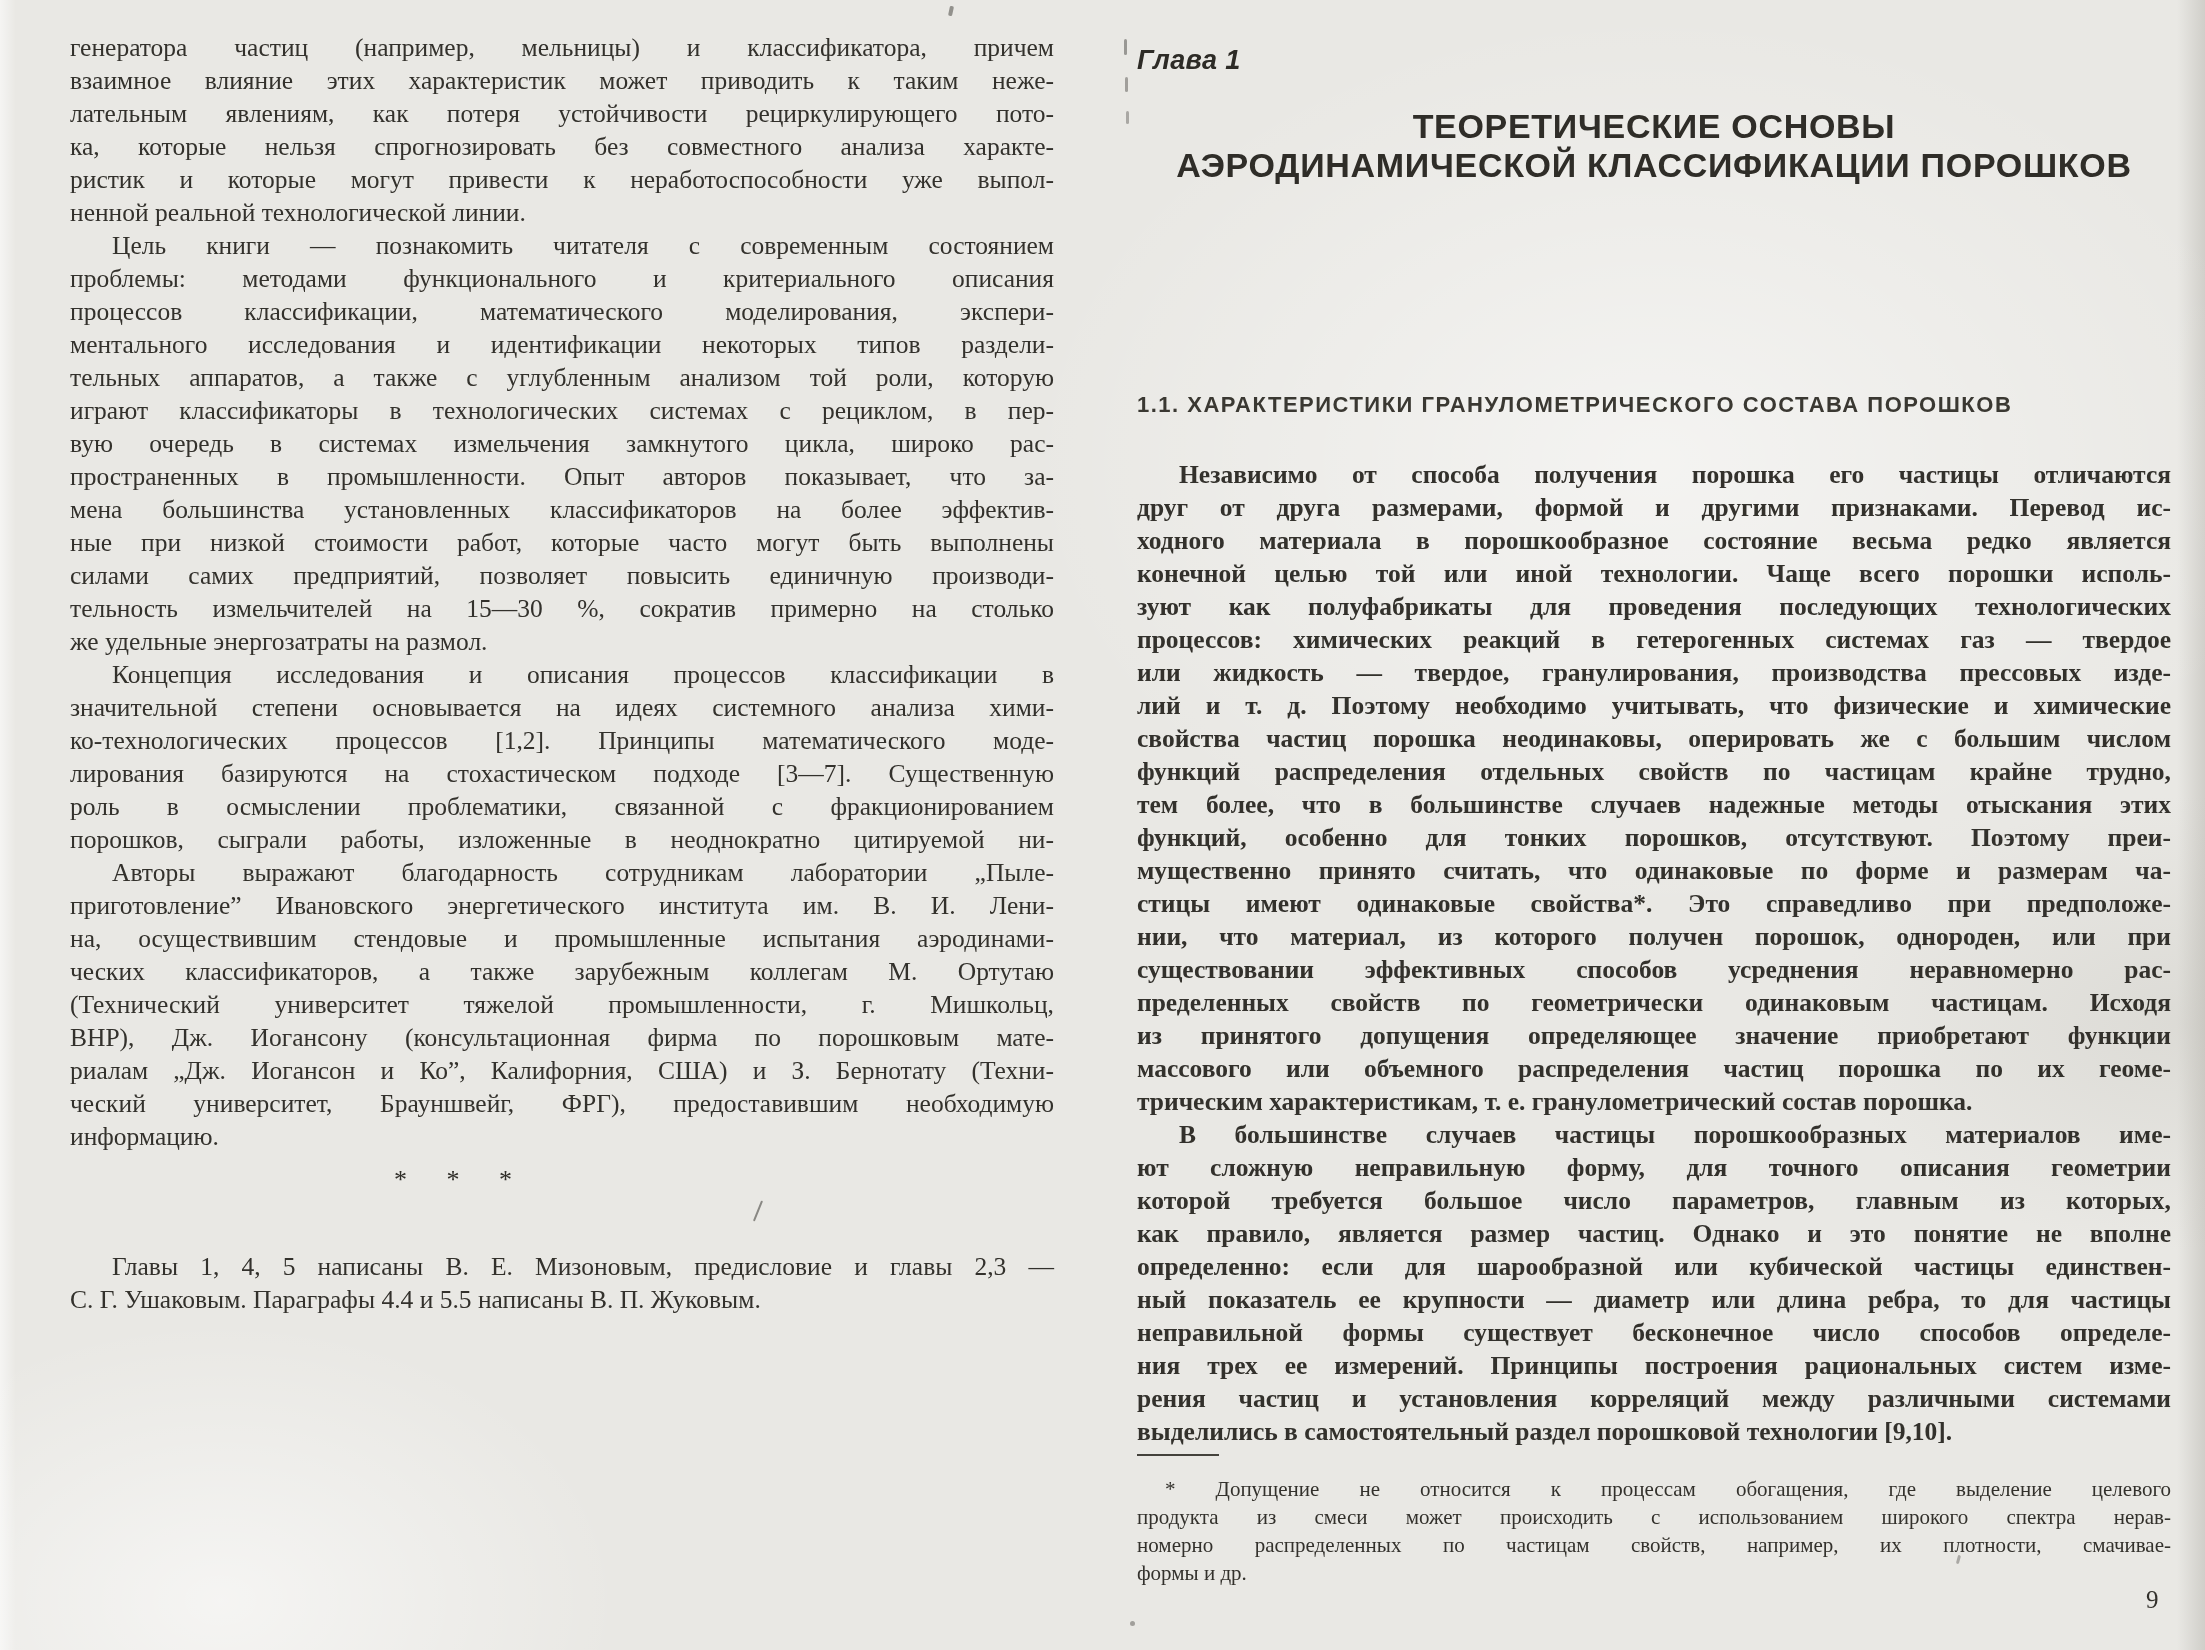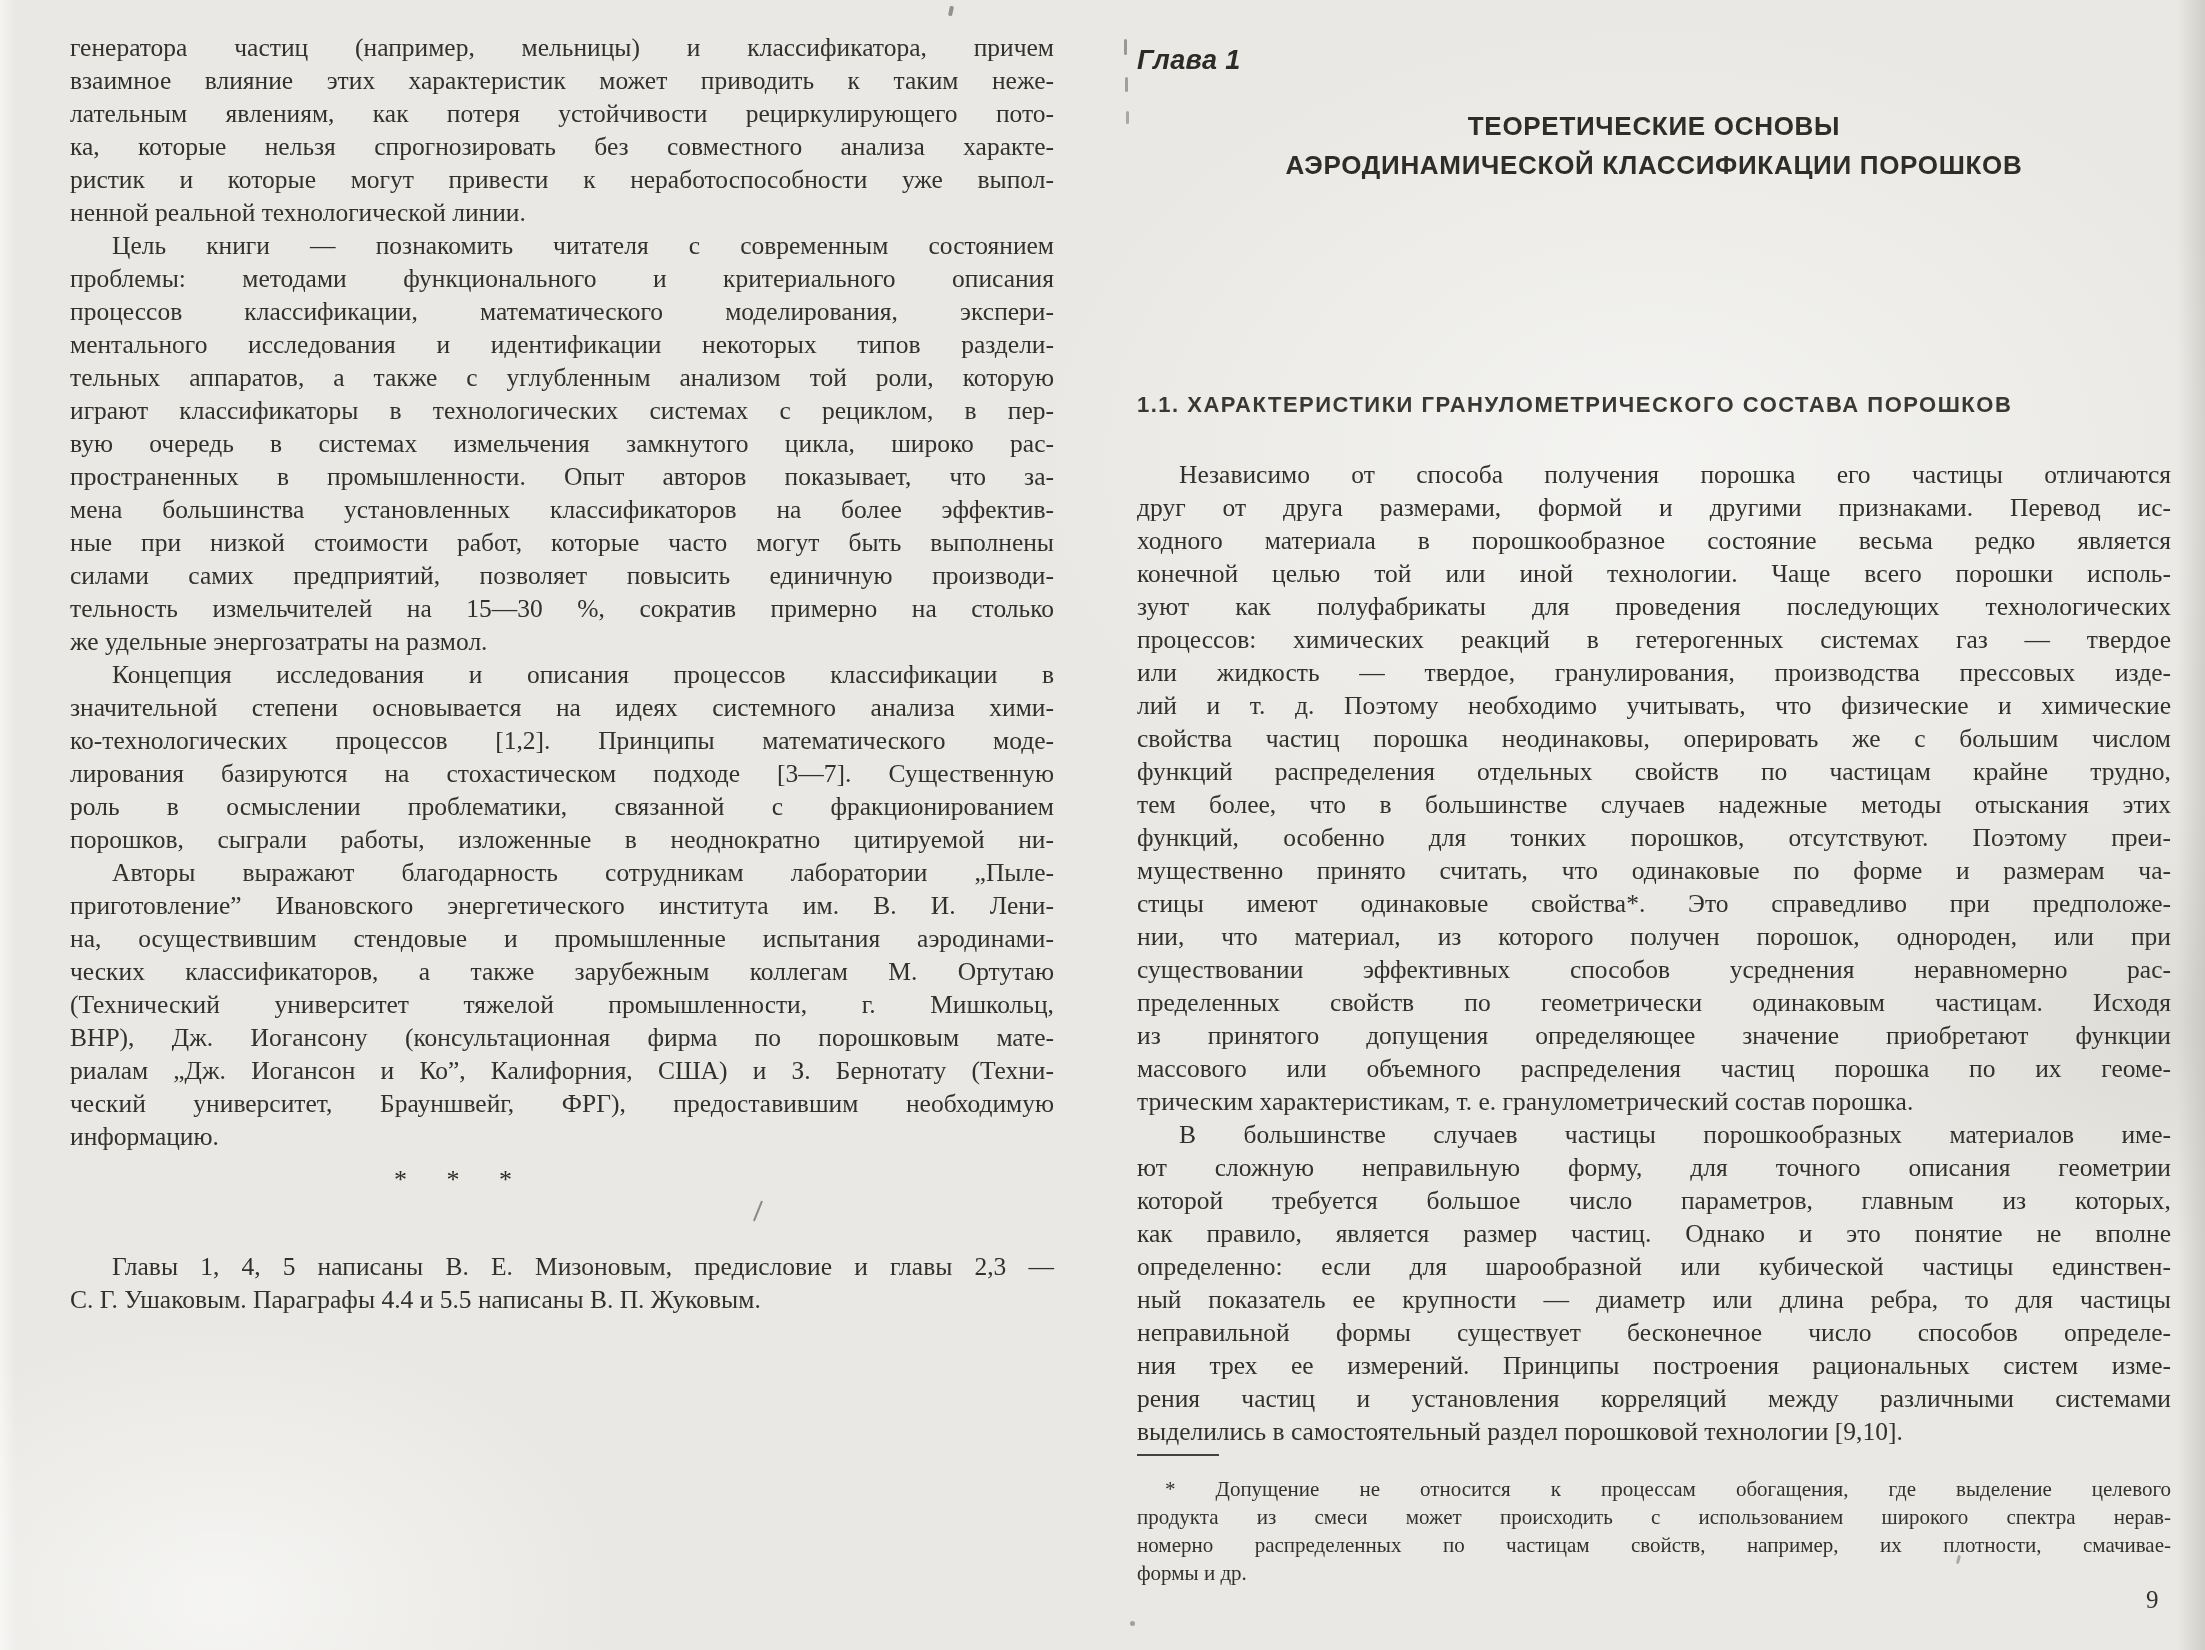--- a/index.html
+++ b/index.html
@@ -22,42 +22,42 @@
   .page-col.right{left:1137px;top:0;width:1034px;}
 
   .para{margin:0;padding:0;}
   .line{
     font-size:25.5px;line-height:33px;
     text-align:justify;text-align-last:justify;
     white-space:normal;
   }
   .line.last{text-align-last:left;}
   .line.indent{text-indent:42px;}
-  .page-col.right .right-body .line{line-height:33px;}
+  .page-col.right .right-body .line{line-height:33px;font-weight:bold;}
 
   .separator{
     margin-top:10.2px;height:33px;
     font-size:26px;line-height:33px;
     text-align:center;word-spacing:33px;
     position:relative;left:-109px;
     color:#2f2d28;
   }
   .closing{margin-top:54px;}
 
   .chapter-label{
     margin-top:44px;
     font-family:"Liberation Sans","DejaVu Sans",sans-serif;
     font-style:italic;font-weight:bold;
     font-size:27px;line-height:32px;letter-spacing:0.4px;
     color:#2d2b26;
   }
   .chapter-title{
     margin-top:31px;text-align:center;
     font-family:"Liberation Sans","DejaVu Sans",sans-serif;
-    font-weight:bold;font-size:26px;line-height:39px;letter-spacing:0.7px;
+    font-weight:bold;font-size:34px;line-height:39px;letter-spacing:0.7px;
     color:#2f2d28;
   }
   .section-heading{
     margin-top:205px;
     font-family:"Liberation Sans","DejaVu Sans",sans-serif;
     font-weight:bold;font-size:22px;line-height:29px;letter-spacing:1.5px;
     color:#3a3832;
   }
   .right-body{margin-top:39px;}
   .foot-rule{margin-top:5.8px;width:82px;height:2.2px;background:#44423c;}

